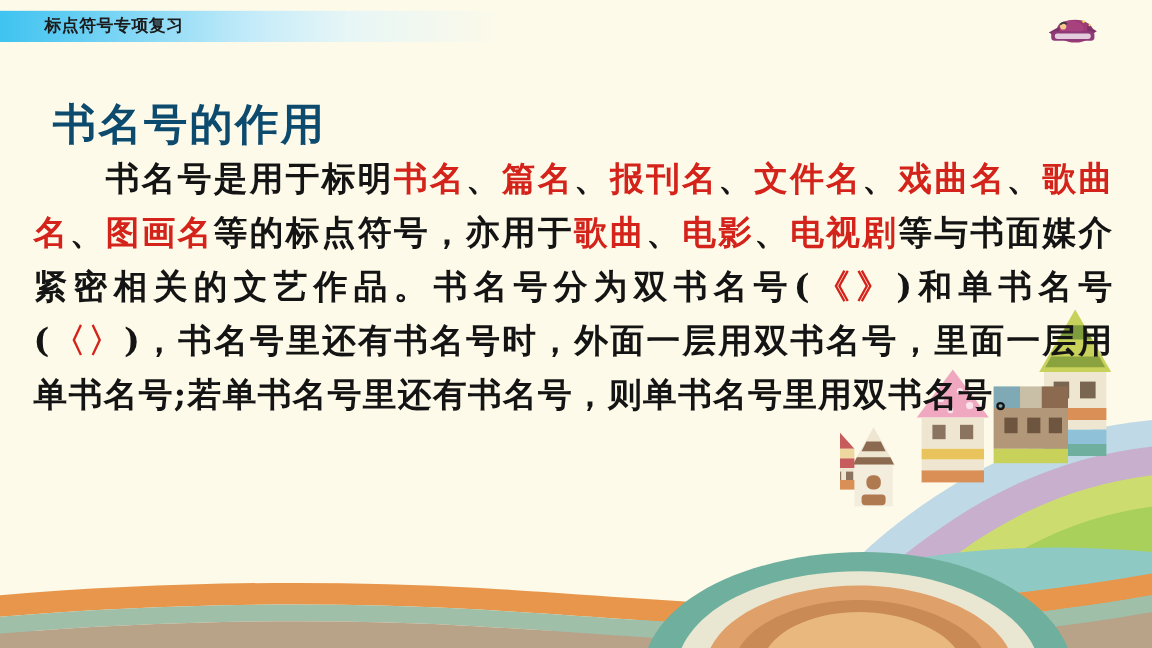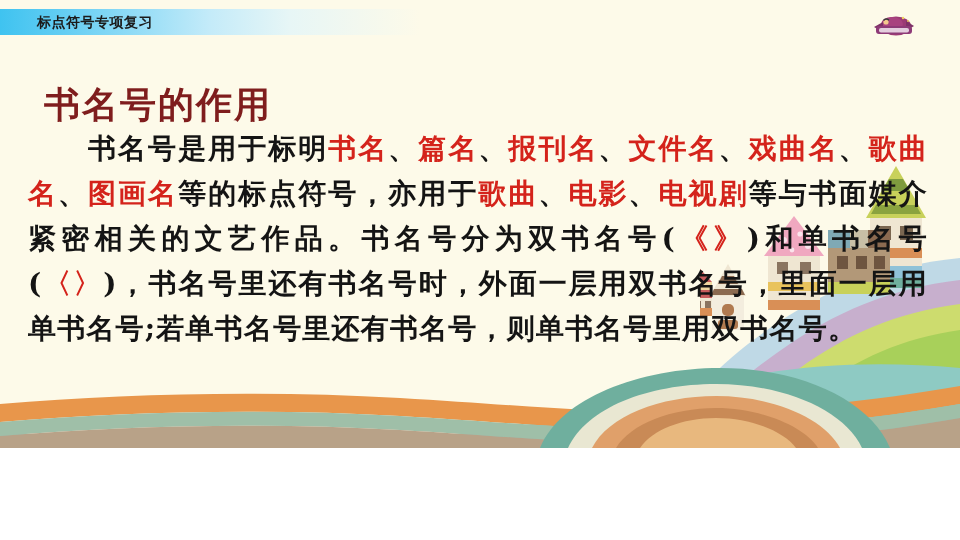--- a/index.html
+++ b/index.html
@@ -3,21 +3,21 @@
 <meta charset="utf-8">
 <style>
   html, body {
     margin: 0;
     padding: 0;
     background: #ffffff;
   }
   #slide {
     position: relative;
     width: 960px;
-    height: 448px;
+    height: 540px;
     overflow: hidden;
     background: #FDFAE9;
     font-family: "DejaVu Sans", sans-serif;
   }
 
   
   #header-bar {
     position: absolute;
     left: 0;
     top: 9px;
@@ -55,21 +55,21 @@
     z-index: 6;
   }
 
   
   #page-title {
     position: absolute;
     left: 44px;
     top: 58px;
     font-size: 36px;
     font-weight: bold;
-    color: #7f1d1d;
+    color: #0c4a6e;
     letter-spacing: 2px;
     line-height: 46px;
     z-index: 5;
     white-space: nowrap;
     font-family: "DejaVu Sans", sans-serif;
   }
 
   
   #body-text {
     position: absolute;

